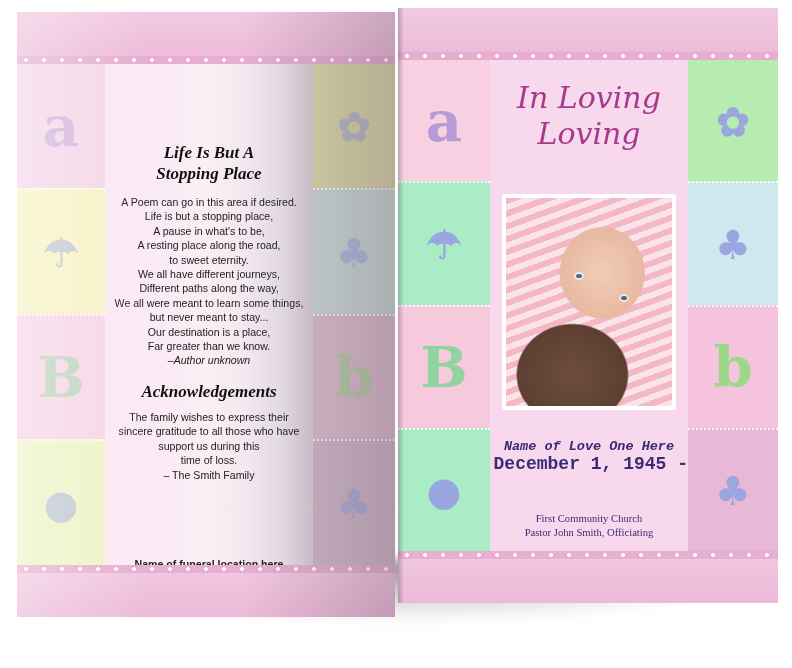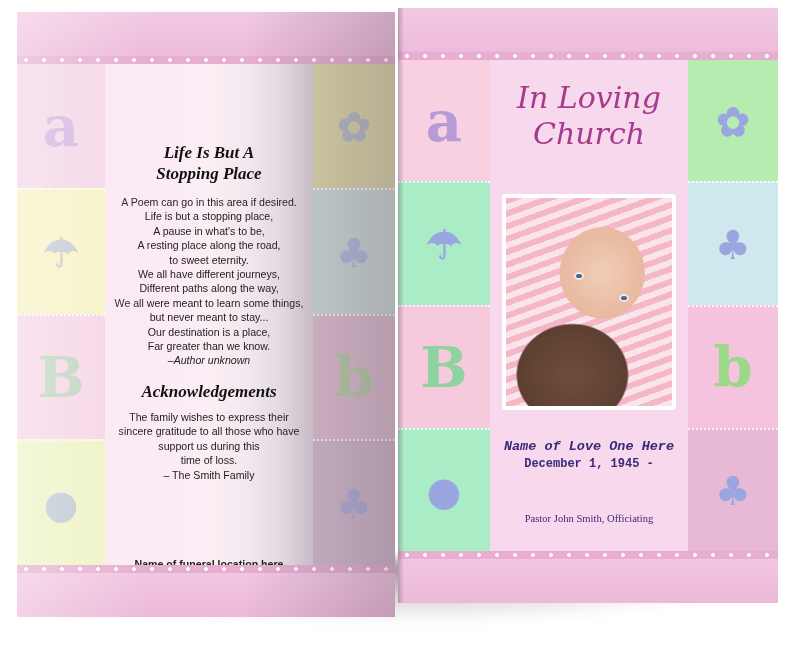--- a/index.html
+++ b/index.html
@@ -105,21 +105,21 @@
       repeating-linear-gradient(160deg, #f4b7c6 0 6px, #fbe3ea 6px 12px),
       linear-gradient(180deg, #efe7da, #e6dccd);
     position: relative;
   }
   .eye { position: absolute; width: 10px; height: 8px; border-radius: 50%; background: #3a6a99; border: 2px solid #f6e6dc; }
   .name-text {
     position: absolute; left: 0; width: 100%; text-align: center; top: 378px;
     font-family: Liberation Mono, monospace; color: #3b2a78;
   }
   .name-line { font-style: italic; font-weight: bold; font-size: 13.5px; line-height: 18px; }
-  .date-line { font-weight: bold; font-size: 12px; line-height: 17px; }
+  .date-line { font-weight: bold; font-size: 18px; line-height: 17px; text-align: right; }
   .service-text {
     position: absolute; left: 0; width: 100%; text-align: center; top: 452px;
     font-family: "Liberation Serif", serif; color: #3b2a78; font-size: 10.6px; line-height: 14.4px;
   }
 </style>
 </head>
 <body>
 
 <div class="brochure">
   <div class="shadow"></div>
@@ -218,36 +218,37 @@
           <span class="glyph" style="font-size: 56px; color: rgb(143, 211, 160);">B</span>
         </div>
         <div class="tile" style="background: rgb(169, 236, 198);">
           <span class="glyph" style="font-size: 40px; color: rgb(154, 166, 224);">●</span>
         </div>
       </div>
 
     <div class="center">
       <div class="memory-title">
         <div>In Loving</div>
-        <div>Church</div>
+        <div>Loving</div>
       </div>
 
       <div class="photo-frame">
         <div class="photo" title="baby photo">
           <span class="eye" style="left:68px; top:74px;"></span>
           <span class="eye" style="left:113px; top:96px;"></span>
         </div>
       </div>
 
       <div class="name-text">
         <div class="name-line">Name of Love One Here</div>
         <div class="date-line">December 1, 1945 -</div>
       </div>
 
       <div class="service-text">
+        <div>First Community Church</div>
         <div>Pastor John Smith, Officiating</div>
       </div>
     </div>
 
     <div class="col outer-r" id="rp-right">
         <div class="tile" style="background: rgb(182, 236, 176);">
           <span class="glyph" style="font-size: 40px; color: rgb(154, 166, 224);">✿</span>
         </div>
         <div class="tile" style="background: rgb(207, 232, 238);">
           <span class="glyph" style="font-size: 40px; color: rgb(154, 166, 224);">♣</span>

